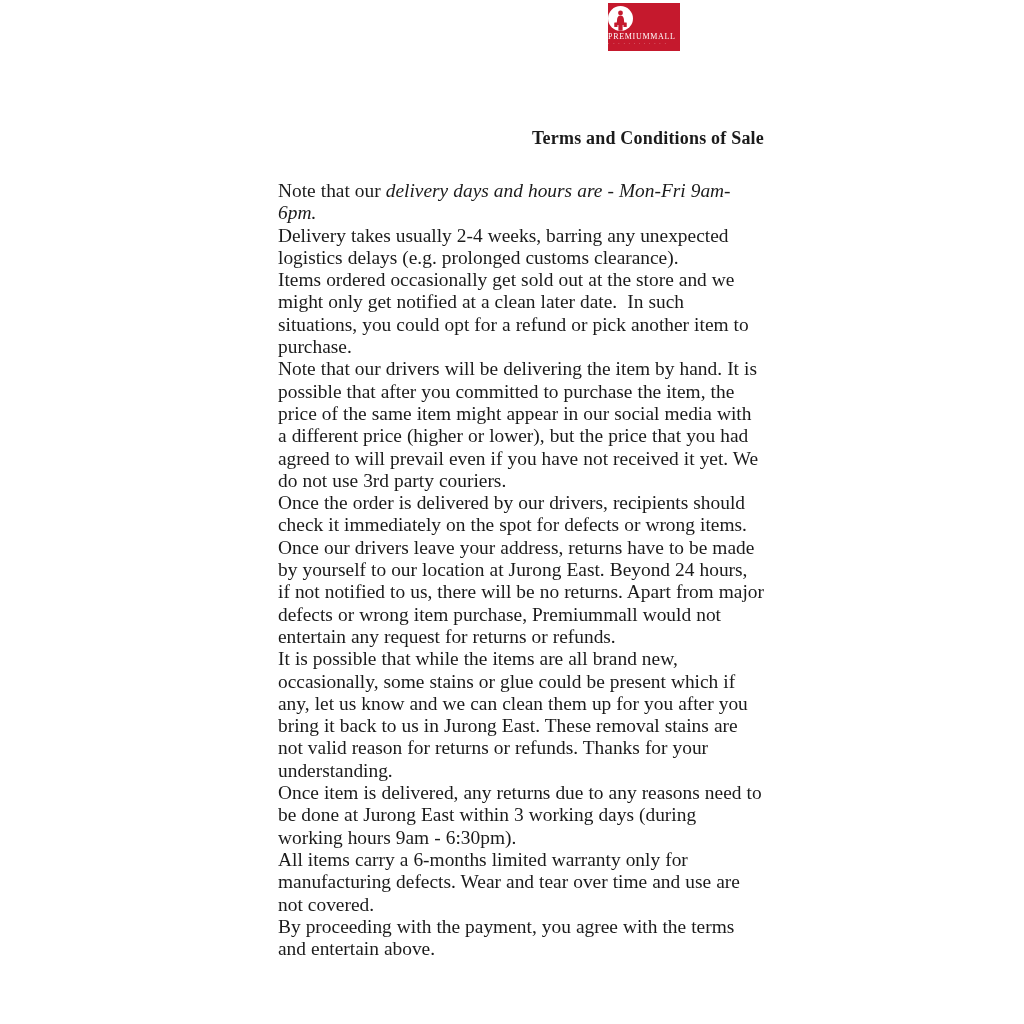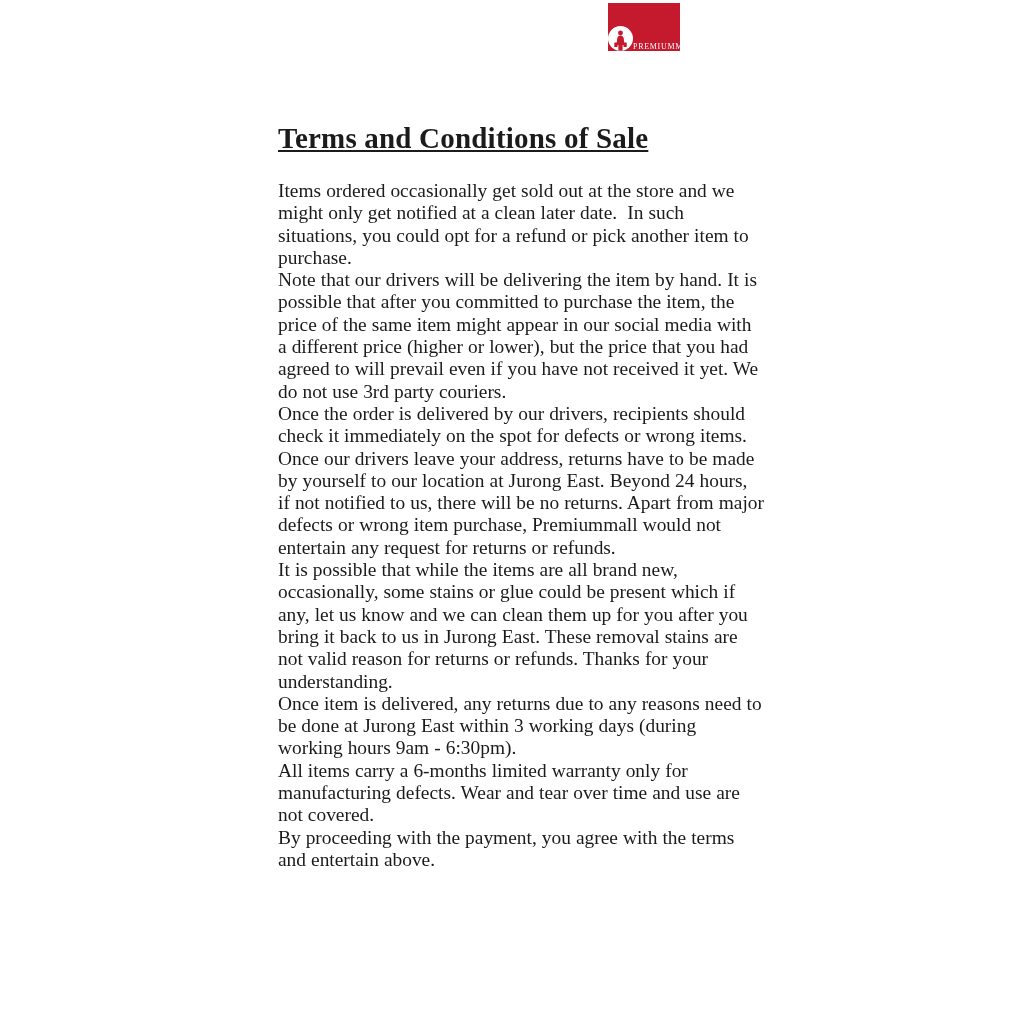--- a/index.html
+++ b/index.html
@@ -12,21 +12,21 @@
     position:relative;
     width:1024px;height:1024px;
     background:var(--paper);
     overflow:hidden;
     font-family:"Liberation Serif","DejaVu Serif",serif;
   }
   
   .logo{
     position:absolute;left:608px;top:3px;width:72px;height:48px;
     background:var(--brand-red);
-    display:flex;flex-direction:row;align-items:flex-end;
+    display:flex;flex-direction:column;align-items:flex-start;
     box-sizing:border-box;
   }
   .logo-circle{
     width:25px;height:25px;margin-top:3px;
     background:#ffffff;border-radius:50%;
     display:flex;align-items:flex-end;justify-content:center;
     overflow:hidden;flex:0 0 auto;
   }
   .logo-circle svg{display:block;width:17px;height:22px;}
   .logo-brand{
@@ -38,22 +38,22 @@
     color:rgba(255,255,255,0.85);
     font-size:4px;line-height:5px;letter-spacing:1.4px;white-space:nowrap;
   }
   
   .doc{
     position:absolute;left:278px;top:123px;width:486px;
     color:var(--ink);
   }
   .doc-title{
     margin:0 0 27px 0;
-    font-size:29px;line-height:30px;font-weight:bold;
-    text-align:left;letter-spacing:0.2px;text-decoration:underline;
+    font-size:18px;line-height:30px;font-weight:bold;
+    text-align:right;letter-spacing:0.2px;
   }
   .paras p{
     margin:0;
     font-size:19.4px;line-height:22.3px;
     white-space:pre-wrap;
     word-spacing:0.2px;
   }
   .paras p em{font-style:italic;}
 </style>
 </head>
@@ -72,20 +72,22 @@
         </g>
       </svg>
     </div>
     <div class="logo-brand">PREMIUMMALL</div>
     <div class="logo-tagline">· · · · · · · · · · · ·</div>
   </div>
 
   <div class="doc">
     <h1 class="doc-title">Terms and Conditions of Sale</h1>
     <div class="paras">
+        <p><span>Note that our </span><em>delivery days and hours are - Mon-Fri 9am-6pm.</em></p>
+        <p><span>Delivery takes usually 2-4 weeks, barring any unexpected logistics delays (e.g. prolonged customs clearance).</span></p>
         <p><span>Items ordered occasionally get sold out at the store and we might only get notified at a clean later date.  In such situations, you could opt for a refund or pick another item to purchase.</span></p>
         <p><span>Note that our drivers will be delivering the item by hand. It is possible that after you committed to purchase the item, the price of the same item might appear in our social media with a different price (higher or lower), but the price that you had agreed to will prevail even if you have not received it yet. We do not use 3rd party couriers.</span></p>
         <p><span>Once the order is delivered by our drivers, recipients should check it immediately on the spot for defects or wrong items.</span></p>
         <p><span>Once our drivers leave your address, returns have to be made by yourself to our location at Jurong East. Beyond 24 hours, if not notified to us, there will be no returns. Apart from major defects or wrong item purchase, Premiummall would not entertain any request for returns or refunds.</span></p>
         <p><span>It is possible that while the items are all brand new, occasionally, some stains or glue could be present which if any, let us know and we can clean them up for you after you bring it back to us in Jurong East. These removal stains are not valid reason for returns or refunds. Thanks for your understanding.</span></p>
         <p><span>Once item is delivered, any returns due to any reasons need to be done at Jurong East within 3 working days (during working hours 9am - 6:30pm).</span></p>
         <p><span>All items carry a 6-months limited warranty only for manufacturing defects. Wear and tear over time and use are not covered.</span></p>
         <p><span>By proceeding with the payment, you agree with the terms and entertain above.</span></p>
       </div>
   </div>

